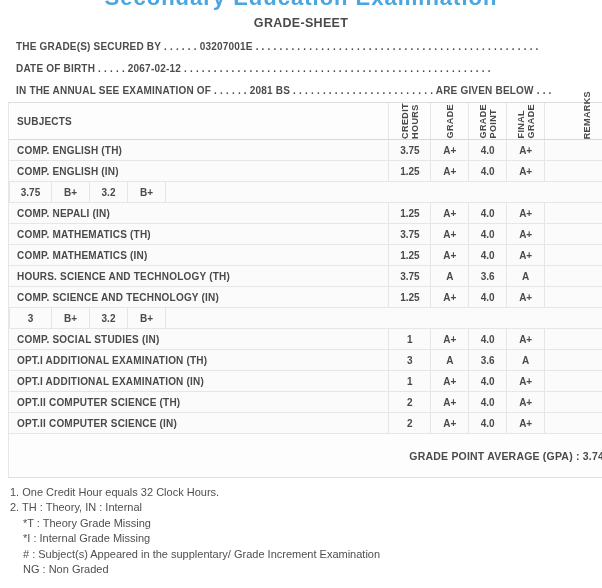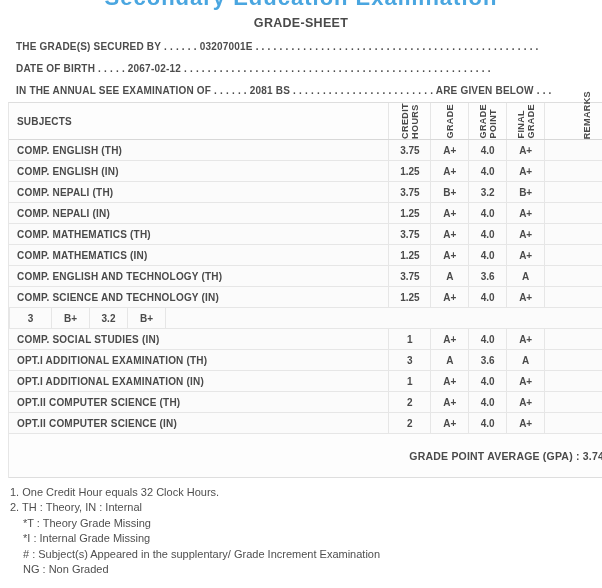--- a/index.html
+++ b/index.html
@@ -101,21 +101,20 @@
         </div>
         <div class="trow">
           <div class="cell csubj">COMP. ENGLISH (IN)</div>
           <div class="cell cval c-credit">1.25</div>
           <div class="cell cval c-grade">A+</div>
           <div class="cell cval c-point">4.0</div>
           <div class="cell cval c-final">A+</div>
           <div class="cell cval c-remarks"></div>
         </div>
         <div class="trow">
-          <div class="cell csubj">COMP. NEPALI (TH)</div>
           <div class="cell cval c-credit">3.75</div>
           <div class="cell cval c-grade">B+</div>
           <div class="cell cval c-point">3.2</div>
           <div class="cell cval c-final">B+</div>
           <div class="cell cval c-remarks"></div>
         </div>
         <div class="trow">
           <div class="cell csubj">COMP. NEPALI (IN)</div>
           <div class="cell cval c-credit">1.25</div>
           <div class="cell cval c-grade">A+</div>
@@ -133,21 +132,21 @@
         </div>
         <div class="trow">
           <div class="cell csubj">COMP. MATHEMATICS (IN)</div>
           <div class="cell cval c-credit">1.25</div>
           <div class="cell cval c-grade">A+</div>
           <div class="cell cval c-point">4.0</div>
           <div class="cell cval c-final">A+</div>
           <div class="cell cval c-remarks"></div>
         </div>
         <div class="trow">
-          <div class="cell csubj">COMP. ENGLISH AND TECHNOLOGY (TH)</div>
+          <div class="cell csubj">HOURS. SCIENCE AND TECHNOLOGY (TH)</div>
           <div class="cell cval c-credit">3.75</div>
           <div class="cell cval c-grade">A</div>
           <div class="cell cval c-point">3.6</div>
           <div class="cell cval c-final">A</div>
           <div class="cell cval c-remarks"></div>
         </div>
         <div class="trow">
           <div class="cell csubj">COMP. SCIENCE AND TECHNOLOGY (IN)</div>
           <div class="cell cval c-credit">1.25</div>
           <div class="cell cval c-grade">A+</div>

